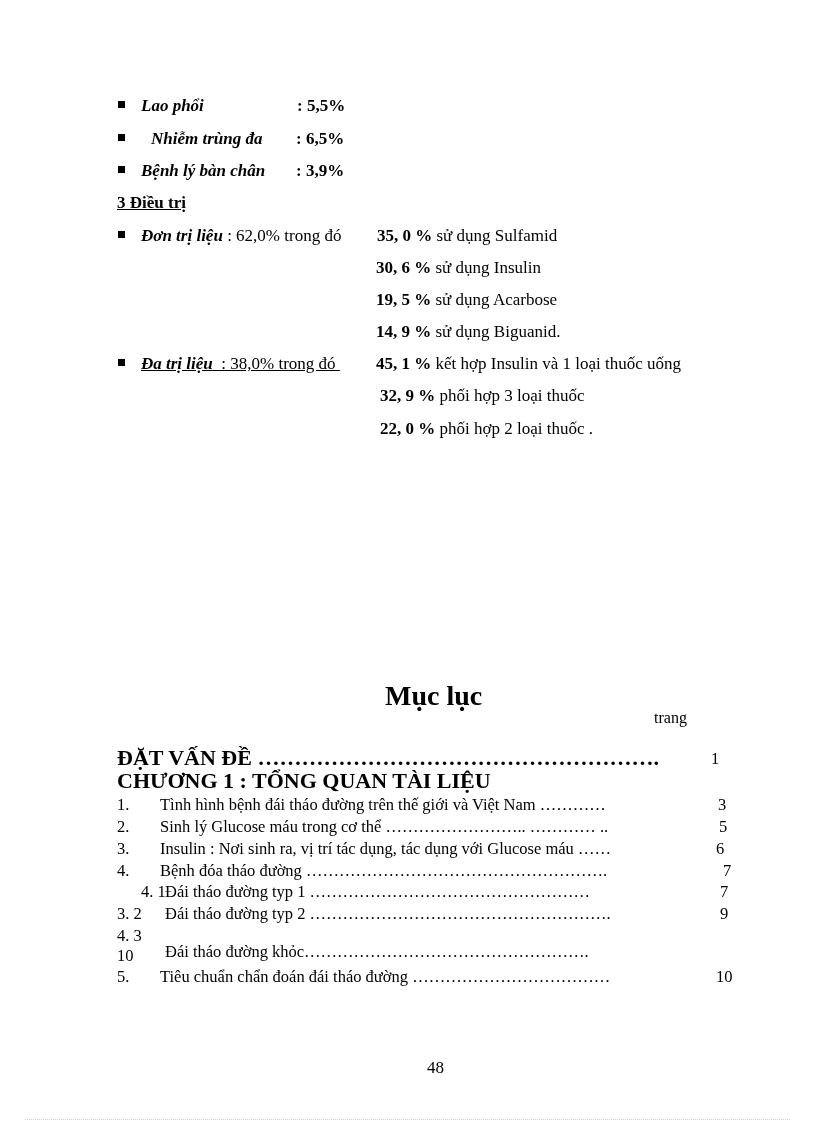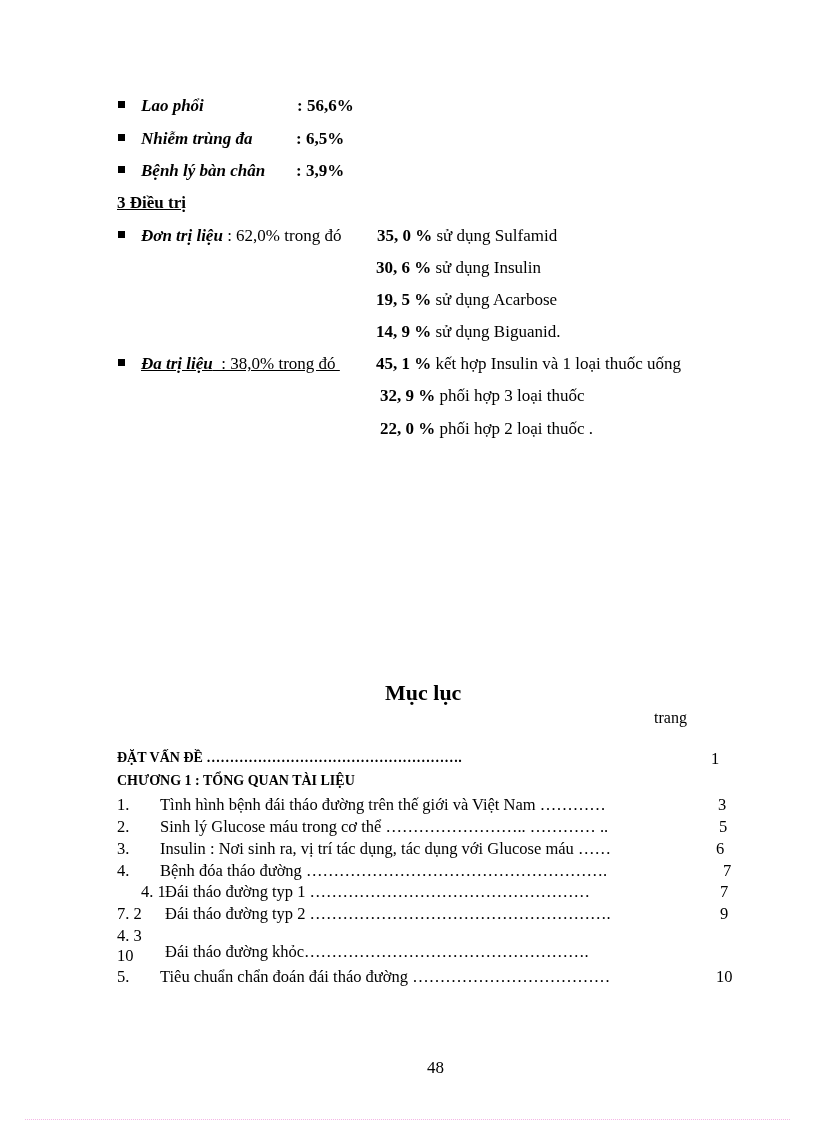--- a/index.html
+++ b/index.html
@@ -9,38 +9,38 @@
       color: #000;
     }
     .abs { position: absolute; white-space: nowrap; }
     .t17 { font-size: 17px; line-height: 20px; }
     .bullet {
       position: absolute; width: 7px; height: 7px; background: #000;
     }
     .bi { font-weight: bold; font-style: italic; }
     .b { font-weight: bold; }
     .u { text-decoration: underline; }
-    .toc-big { font-size: 14px; font-weight: bold; line-height: 24px; }
+    .toc-big { font-size: 22px; font-weight: bold; line-height: 24px; }
     .toc { font-size: 16.5px; line-height: 20px; }
-    .title { font-size: 22px; font-weight: bold; }
+    .title { font-size: 28px; font-weight: bold; }
     .footer-line {
       position: absolute; left: 25px; top: 1119px; width: 765px; height: 0;
       border-top: 1px dotted #f4b6e6;
     }
   </style>
 </head>
 <body>
 
 <div>
   <span class="bullet" style="left:118px; top:101px;"></span>
   <span class="abs t17 bi" style="left:141px; top:96px;">Lao phổi</span>
-  <span class="abs t17 b" style="left:297px; top:96px;">: 56,6%</span>
+  <span class="abs t17 b" style="left:297px; top:96px;">: 5,5%</span>
 
   <span class="bullet" style="left:118px; top:134px;"></span>
-  <span class="abs t17 bi" style="left:141px; top:129px;">Nhiễm trùng đa</span>
+  <span class="abs t17 bi" style="left:151px; top:129px;">Nhiễm trùng đa</span>
   <span class="abs t17 b" style="left:296px; top:129px;">: 6,5%</span>
 
   <span class="bullet" style="left:118px; top:166px;"></span>
   <span class="abs t17 bi" style="left:141px; top:161px;">Bệnh lý bàn chân</span>
   <span class="abs t17 b" style="left:296px; top:161px;">: 3,9%</span>
 </div>
 
 <span class="abs t17 b u" style="left:117px; top:193px;">3 Điều trị</span>
 
 <div>
@@ -82,21 +82,21 @@
   <span class="abs toc" style="left:716px; top:839px;">6</span>
 
   <span class="abs toc" style="left:117px; top:861px;">4.</span>
   <span class="abs toc" style="left:160px; top:861px;">Bệnh đóa tháo đường ……………………………………………….</span>
   <span class="abs toc" style="left:723px; top:861px;">7</span>
 
   <span class="abs toc" style="left:117px; top:882px;margin-left:24px;">4. 1</span>
   <span class="abs toc" style="left:165px; top:882px;">Đái tháo đường typ 1 ……………………………………………</span>
   <span class="abs toc" style="left:720px; top:882px;">7</span>
 
-  <span class="abs toc" style="left:117px; top:904px;">7. 2</span>
+  <span class="abs toc" style="left:117px; top:904px;">3. 2</span>
   <span class="abs toc" style="left:165px; top:904px;">Đái tháo đường typ 2 ……………………………………………….</span>
   <span class="abs toc" style="left:720px; top:904px;">9</span>
 
   <span class="abs toc" style="left:117px; top:926px;">4. 3</span>
   <span class="abs toc" style="left:165px; top:926px;margin-top:16px;">Đái tháo đường khỏc…………………………………………….</span>
 
   <span class="abs toc" style="left:117px; top:946px;">10</span>
 
   <span class="abs toc" style="left:117px; top:967px;">5.</span>
   <span class="abs toc" style="left:160px; top:967px;">Tiêu chuẩn chẩn đoán đái tháo đường ………………………………</span>

